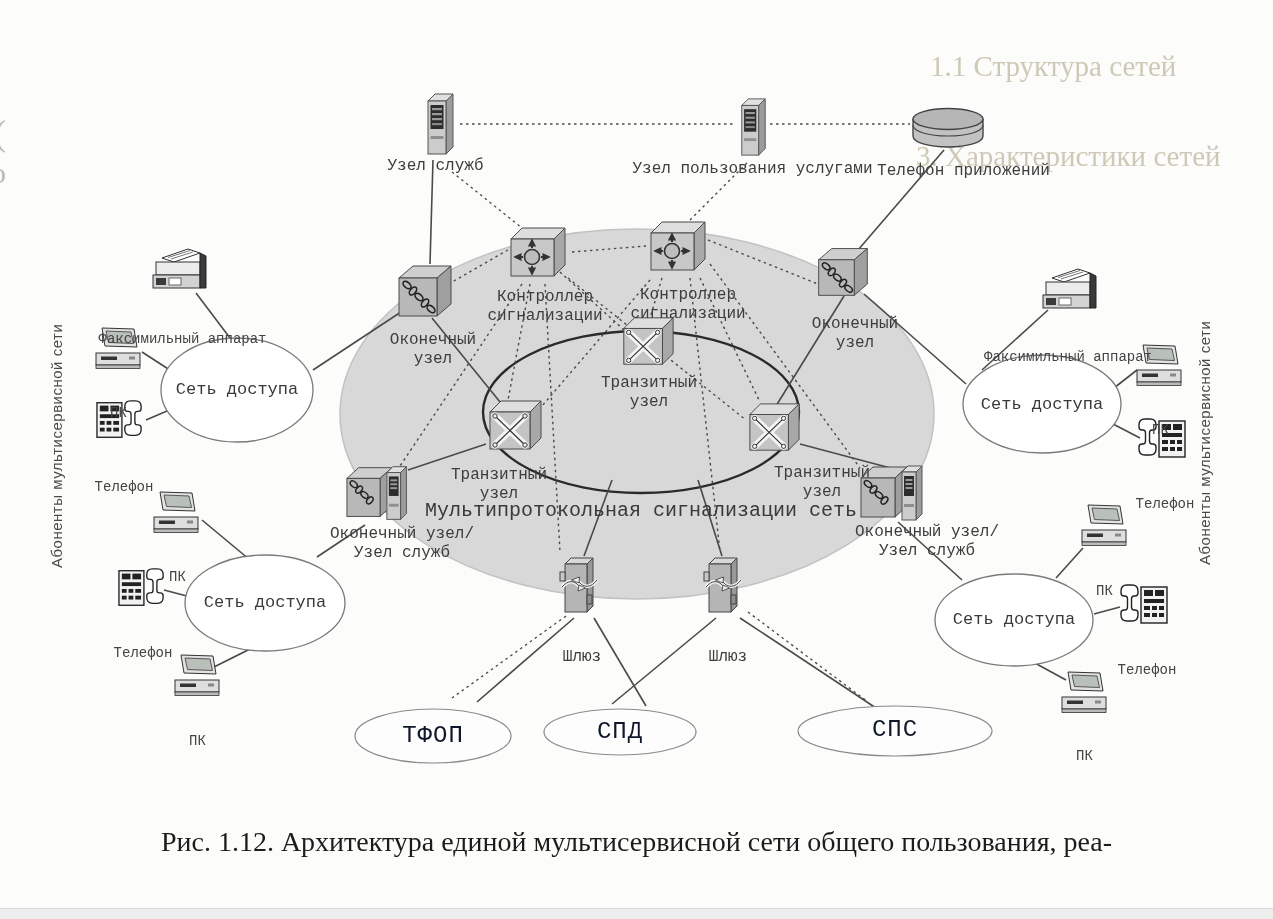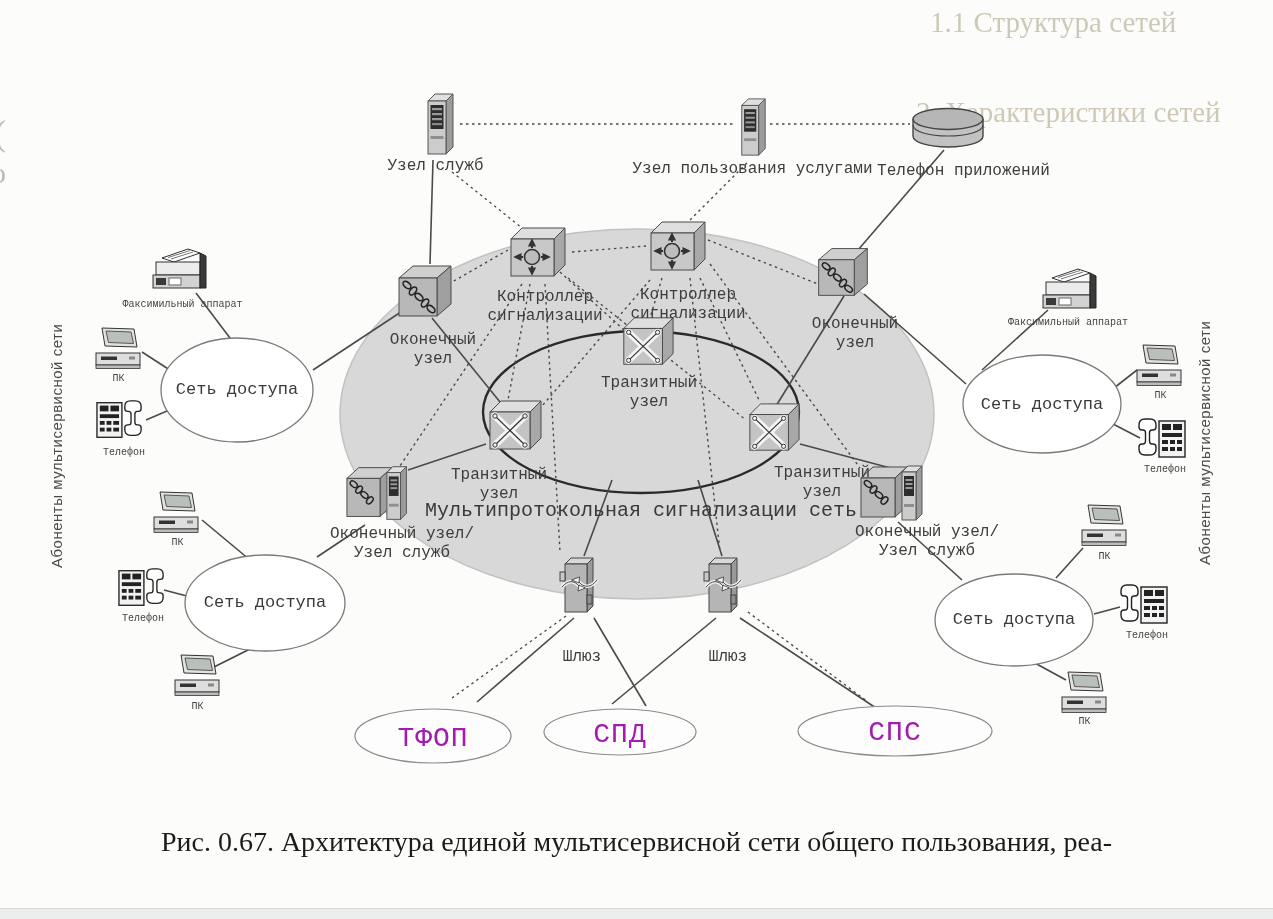--- a/index.html
+++ b/index.html
@@ -1,31 +1,31 @@
 <!DOCTYPE html>
 <html><head>
 <meta charset="utf-8">
 <style>
   html,body{margin:0;padding:0;}
   body{width:1273px;height:919px;position:relative;background:#fcfcfa;overflow:hidden;
        font-family:"Liberation Sans",sans-serif;}
   #stage{position:absolute;left:0;top:0;width:1273px;height:919px;}
   svg.layer{position:absolute;left:0;top:0;}
   .lbl{position:absolute;text-align:center;color:#3d3d3d;font-size:16px;line-height:1.18;font-family:Liberation Mono, monospace;}
-  .lbl.sm{font-size:10px;color:#444;}
+  .lbl.sm{font-size:14px;color:#444;margin-top:32px;}
   .lbl.net{font-size:17px;color:#3a3a3a;}
-  .lbl.ext{font-size:28px;letter-spacing:1px;color:#a21caf;}
+  .lbl.ext{font-size:24px;letter-spacing:1px;color:#0f172a;}
   .lbl.transport{font-size:20px;color:#3a3a3a;white-space:nowrap;}
   .vert{position:absolute;writing-mode:vertical-rl;transform:rotate(180deg);
         font-size:15px;color:#4a4a4a;letter-spacing:.5px;text-align:center;}
   .ico{position:absolute;}
   .ico svg{width:100%;height:100%;display:block;}
   .mirror svg{transform:scaleX(-1);}
   .bleed{position:absolute;font-family:"Liberation Serif",serif;font-size:29px;
-         color:rgba(168,156,126,.55);filter:blur(.6px);white-space:nowrap;}
+         color:rgba(168,156,126,.55);filter:blur(.6px);white-space:nowrap;margin-top:44px;}
   .artifact{position:absolute;font-family:"Liberation Serif",serif;color:rgba(130,130,130,.55);}
   .caption{position:absolute;left:0;width:1273px;text-align:center;
            font-family:"Liberation Serif",serif;font-size:28px;color:#1c1c1c;}
   .bottom-strip{position:absolute;left:0;bottom:0;width:1273px;height:10px;
                 background:#eceeee;border-top:1px solid #d7dad9;}
 </style>
 </head>
 <body>
 
 <div id="stage">
@@ -514,16 +514,16 @@
   <div class="lbl sm" style="left:968px;top:317px;width:200px;">Факсимильный аппарат</div>
   <div class="lbl sm" style="left:1138px;top:390px;width:45px;">ПК</div>
   <div class="lbl sm" style="left:1124px;top:464px;width:82px;">Телефон</div>
   <div class="lbl sm" style="left:1082px;top:551px;width:45px;">ПК</div>
   <div class="lbl sm" style="left:1106px;top:630px;width:82px;">Телефон</div>
   <div class="lbl sm" style="left:1062px;top:716px;width:45px;">ПК</div>
 
   <div class="vert" style="left:48px;top:293px;height:305px;">Абоненты мультисервисной сети</div>
   <div class="vert" style="left:1196px;top:298px;height:290px;">Абоненты мультисервисной сети</div>
 
-  <div class="caption" style="top:826px;">Рис. 0.67. Архитектура единой мультисервисной сети общего пользования, реа-</div>
+  <div class="caption" style="top:826px;">Рис. 1.12. Архитектура единой мультисервисной сети общего пользования, реа-</div>
 
   <div class="bottom-strip"></div>
 </div>
 
 </body></html>

